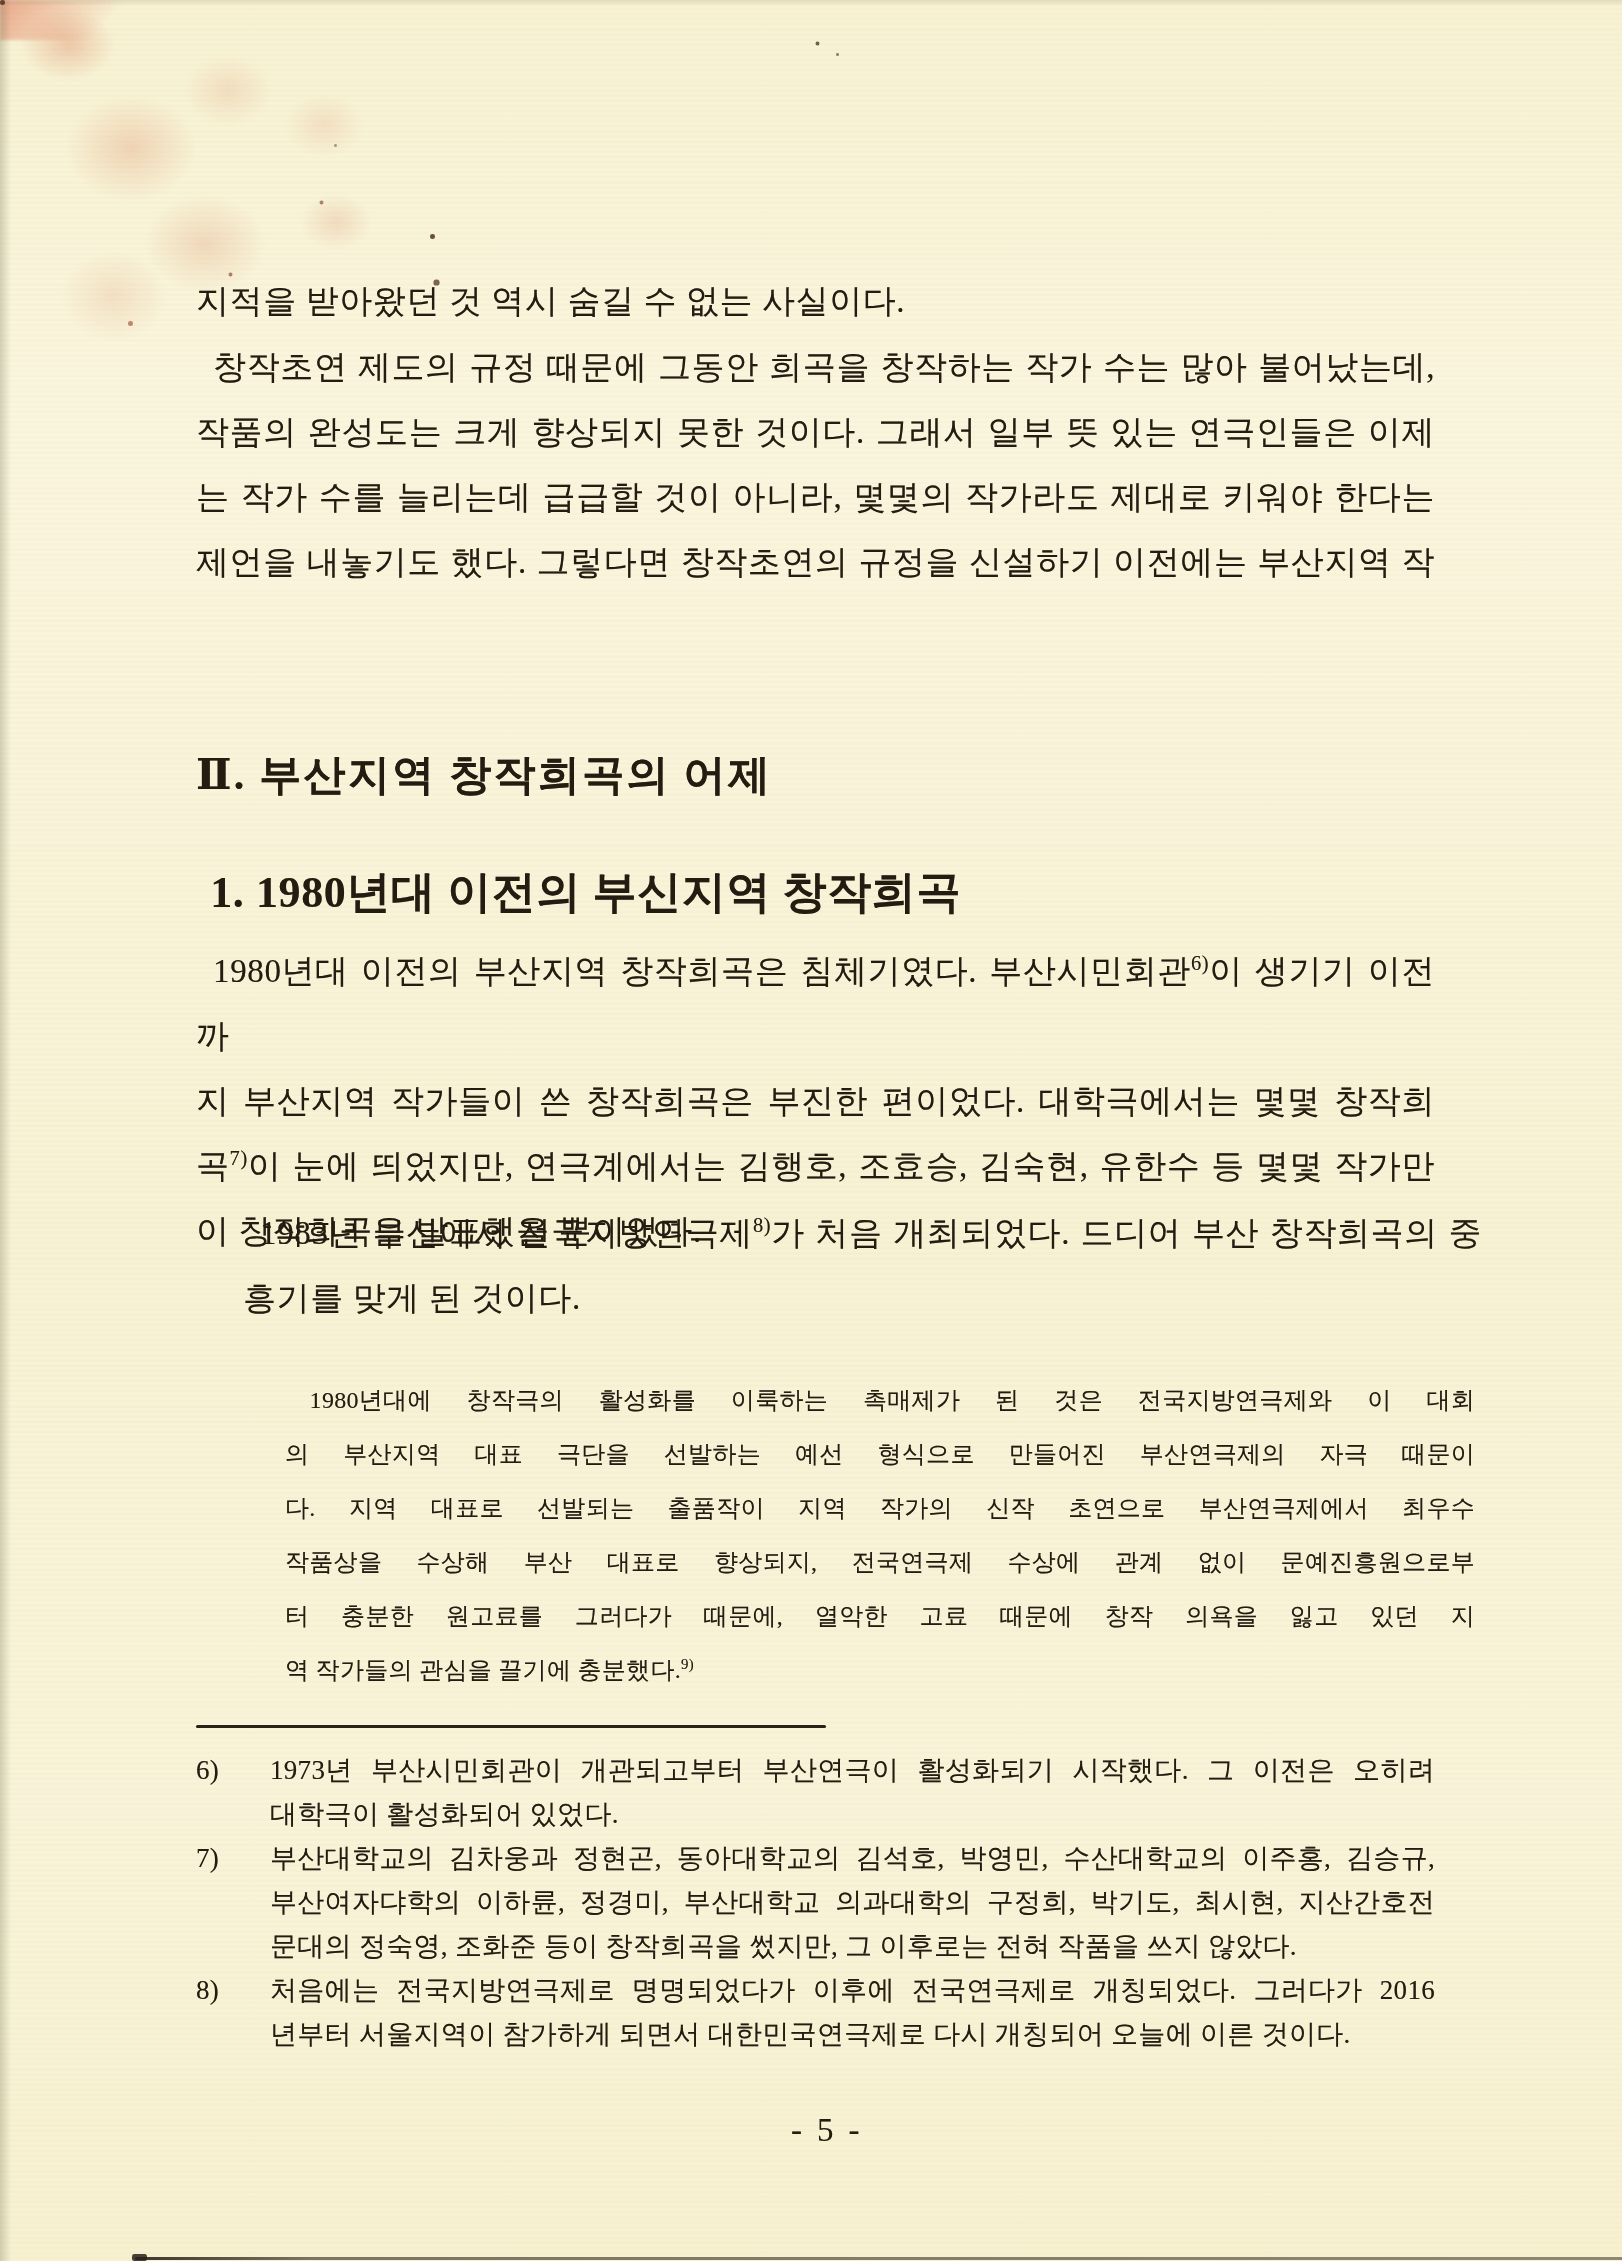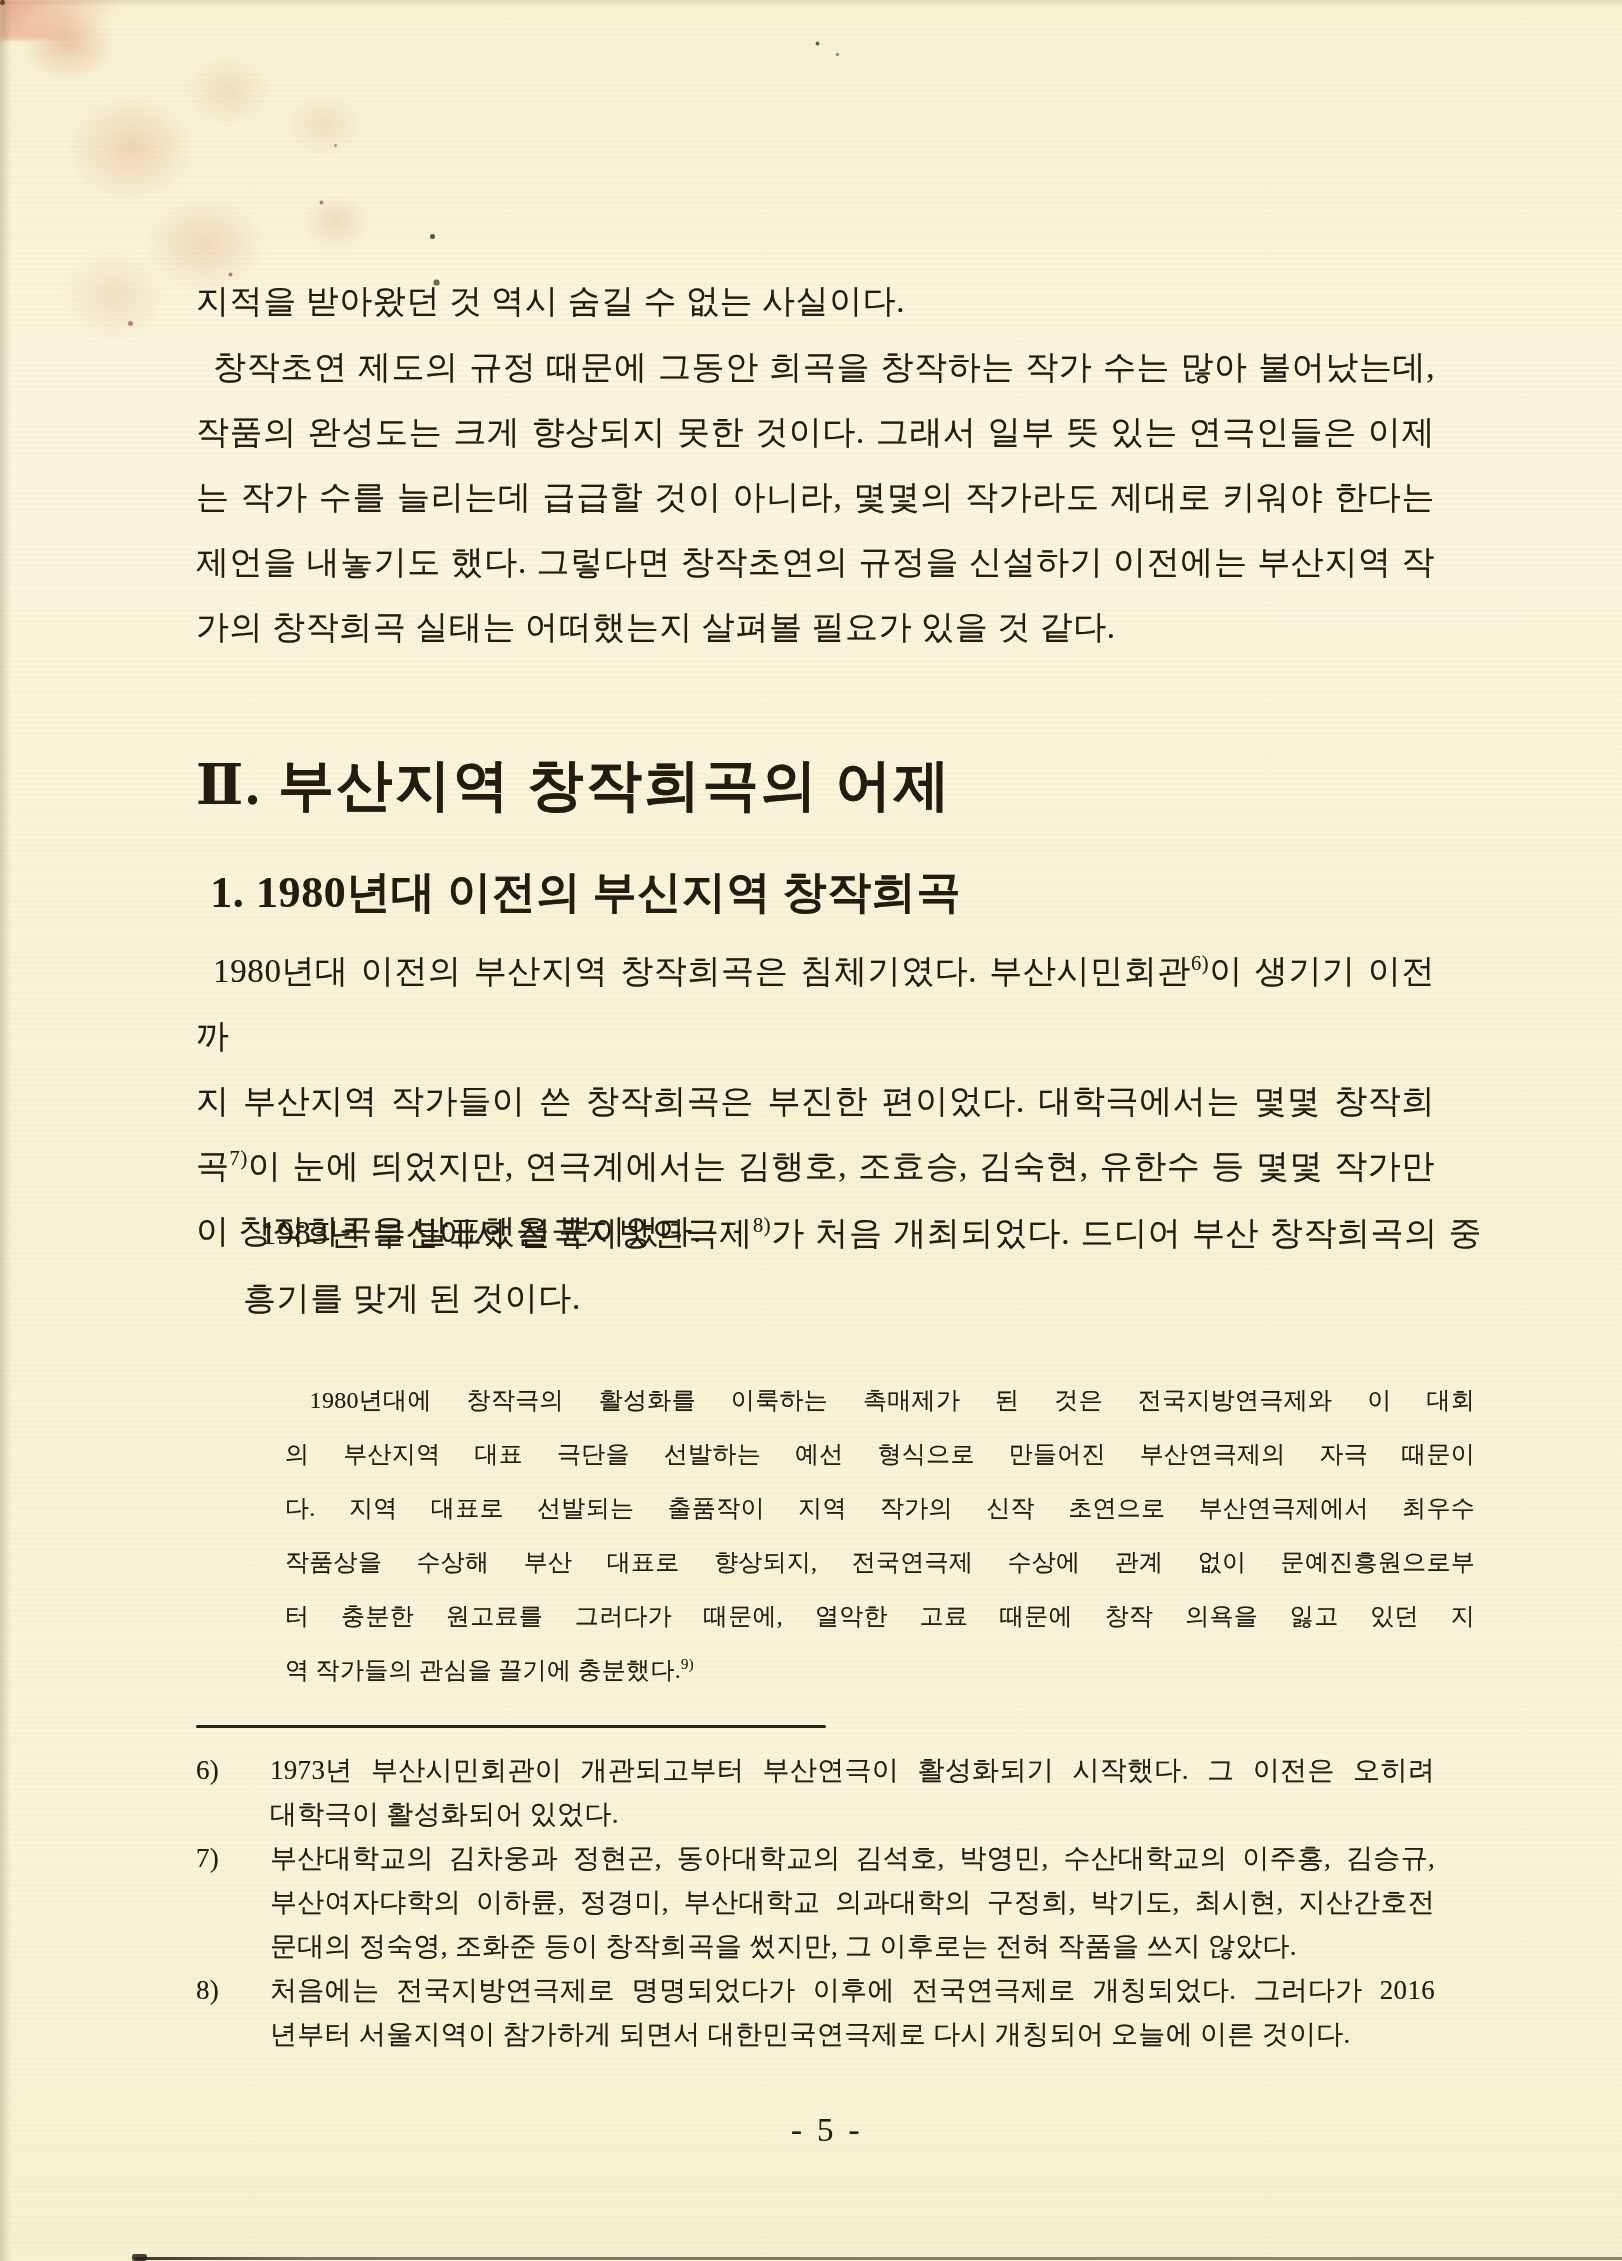--- a/index.html
+++ b/index.html
@@ -65,21 +65,21 @@
   
   .col{position:absolute;left:196px;width:1239px;}
   .btext{font-size:33px;line-height:65px;letter-spacing:0.6px;}
   .tline{text-align:justify;text-align-last:justify;white-space:normal;
          text-shadow:0 0 0.6px rgba(36,27,17,0.45);}
   .tline.tlast{text-align-last:left;}
   sup{font-size:0.62em;vertical-align:super;line-height:0;}
 
   #para-intro{top:269px;}
   #para-a{top:335px;}
-  #heading{top:716px;font-size:56px;font-weight:bold;line-height:63px;letter-spacing:2.3px;
+  #heading{top:716px;font-size:42px;font-weight:bold;line-height:63px;letter-spacing:2.3px;
            text-shadow:0 0 0.6px rgba(36,27,17,0.7);}
   #subheading{top:826px;font-size:44px;line-height:60px;padding-left:14.2px;letter-spacing:0.6px;
               text-shadow:0 0 0.6px rgba(36,27,17,0.45);}
   #para-b{top:939px;}
   #para-c{top:1201px;margin-left:47px;}
   #quote{top:1349px;left:245px;width:1190px;font-size:24px;line-height:54px;letter-spacing:0.3px;}
   #fn-rule{top:1725px;left:196px;width:630px;height:3.4px;background:#2a2015;border-radius:1.7px;}
   #footnotes{top:1748px;font-size:27px;line-height:44px;letter-spacing:0.3px;}
   .footnote{position:relative;padding-left:74px;}
   .fn-marker{position:absolute;left:0;top:0;width:68px;
@@ -103,21 +103,20 @@
 
   <section class="col btext" id="para-intro">
       <div class="tline tlast">지적을 받아왔던 것 역시 숨길 수 없는 사실이다.</div>
     </section>
 
   <section class="col btext" id="para-a">
       <div class="tline"> 창작초연 제도의 규정 때문에 그동안 희곡을 창작하는 작가 수는 많아 불어났는데,</div>
       <div class="tline">작품의 완성도는 크게 향상되지 못한 것이다. 그래서 일부 뜻 있는 연극인들은 이제</div>
       <div class="tline">는 작가 수를 늘리는데 급급할 것이 아니라, 몇몇의 작가라도 제대로 키워야 한다는</div>
       <div class="tline">제언을 내놓기도 했다. 그렇다면 창작초연의 규정을 신설하기 이전에는 부산지역 작</div>
-      <div class="tline tlast">가의 창작희곡 실태는 어떠했는지 살펴볼 필요가 있을 것 같다.</div>
     </section>
 
   <h1 class="col" id="heading">Ⅱ. 부산지역 창작희곡의 어제</h1>
 
   <h2 class="col" id="subheading">1. 1980년대 이전의 부신지역 창작희곡</h2>
 
   <section class="col btext" id="para-b">
       <div class="tline"> 1980년대 이전의 부산지역 창작희곡은 침체기였다. 부산시민회관<sup>6)</sup>이 생기기 이전까</div>
       <div class="tline">지 부산지역 작가들이 쓴 창작희곡은 부진한 편이었다. 대학극에서는 몇몇 창작희</div>
       <div class="tline">곡<sup>7)</sup>이 눈에 띄었지만, 연극계에서는 김행호, 조효승, 김숙현, 유한수 등 몇몇 작가만</div>

